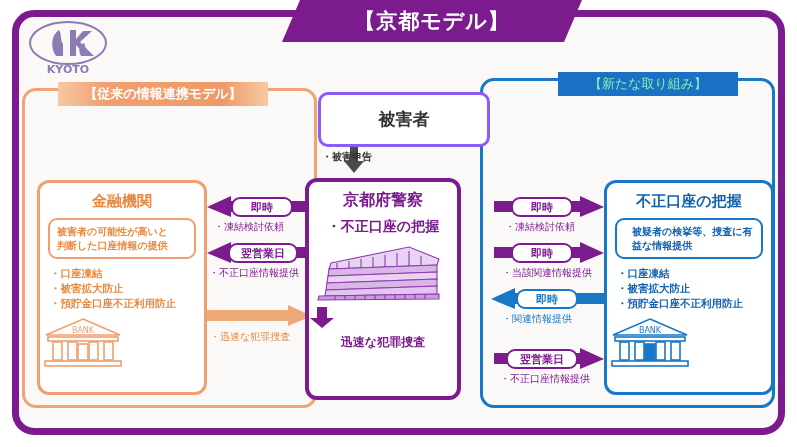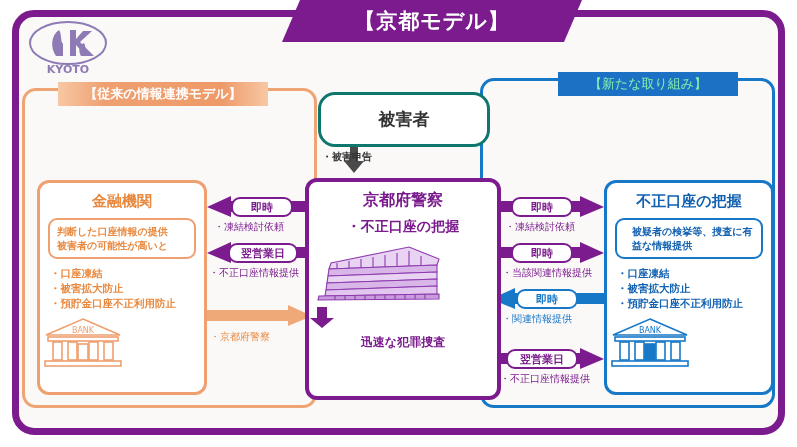--- a/index.html
+++ b/index.html
@@ -64,41 +64,41 @@
     background: #1B72C4;
     display: flex; align-items: center; justify-content: center;
     z-index: 22;
   }
   .tag-right span { color: #86efac; font-size: 13px; font-weight: normal; }
 
   
   .victim-box {
     position: absolute; left: 318px; top: 92px;
     width: 172px; height: 55px;
-    border: 3px solid #0f766e; border-radius: 17px;
+    border: 3px solid #8b5cf6; border-radius: 10px;
     background: #ffffff;
     display: flex; flex-direction: column; align-items: center; justify-content: center;
     z-index: 25;
   }
   .victim-title { font-size: 17px; font-weight: bold; color: #333333; line-height: 1.1; }
   .victim-sub { font-size: 9.5px; font-weight: bold; color: #333333; margin-top: 2px; }
 
   .victim-arrow {
     position: absolute; left: 343px; top: 146px;
     width: 22px; height: 28px; z-index: 24;
   }
   .victim-arrow-label {
     position: absolute; left: 322px; top: 150px;
     font-size: 10px; font-weight: bold; color: #333333; z-index: 24;
   }
 
   
   .police-box {
     position: absolute; left: 305px; top: 178px;
-    width: 196px; height: 222px;
+    width: 156px; height: 222px;
     border: 4px solid #7B1B8E; border-radius: 12px;
     background: #ffffff;
     z-index: 25;
   }
   .police-title {
     text-align: center; font-size: 16px; font-weight: bold;
     color: #7B1B8E; margin-top: 8px;
   }
   .police-inner {
     margin: 6px auto 0; width: 170px;
@@ -226,22 +226,22 @@
       <svg width="26" height="22" viewBox="0 0 26 22">
         <path d="M8 0 L18 0 L18 11 L25 11 L13 21 L1 11 L8 11 Z" fill="#7B1B8E"></path>
       </svg>
     </div>
     <div class="police-footer">迅速な犯罪捜査</div>
   </div>
 
   <div class="inst-box inst-left">
     <div class="inst-title">金融機関</div>
     <div class="inst-inner">
+      <p>被害者の可能性が高いと</p>
       <p>判断した口座情報の提供</p>
-      <p>被害者の可能性が高いと</p>
     </div>
     <div class="inst-list">
       <div>・口座凍結</div>
       <div>・被害拡大防止</div>
       <div>・預貯金口座不正利用防止</div>
     </div>
     <div class="bank-icon">
       <svg width="86" height="52" viewBox="0 0 86 52">
         <g stroke="#EFA070" stroke-width="1.6" fill="none">
           <path d="M43 3 L80 19 L6 19 Z"></path>
@@ -304,21 +304,21 @@
   <div class="conn-label-box lb-purple" style="left:228px; top:243px; width:70px;">
     <span>翌営業日</span>
   </div>
   <div class="conn-sub sub-purple" style="left:201px; top:266px;">・不正口座情報提供</div>
 
   <div class="conn" style="left:196px; top:305px;">
     <svg width="118" height="22" viewBox="0 0 118 22">
       <path d="M0 5 L92 5 L92 0 L116 11 L92 21 L92 16 L0 16 Z" fill="#EFA878"></path>
     </svg>
   </div>
-  <div class="conn-sub sub-orange" style="left:202px; top:330px;">・京都府警察</div>
+  <div class="conn-sub sub-orange" style="left:202px; top:330px;">・迅速な犯罪捜査</div>
 
   <div class="conn" style="left:494px; top:196px;">
     <svg width="112" height="22" viewBox="0 0 112 22">
       <path d="M0 5 L86 5 L86 0 L110 11 L86 21 L86 16 L0 16 Z" fill="#7B1B8E"></path>
     </svg>
   </div>
   <div class="conn-label-box lb-purple" style="left:511px; top:197px;">
     <span>即時</span>
   </div>
   <div class="conn-sub sub-purple" style="left:497px; top:220px;">・凍結検討依頼</div>

